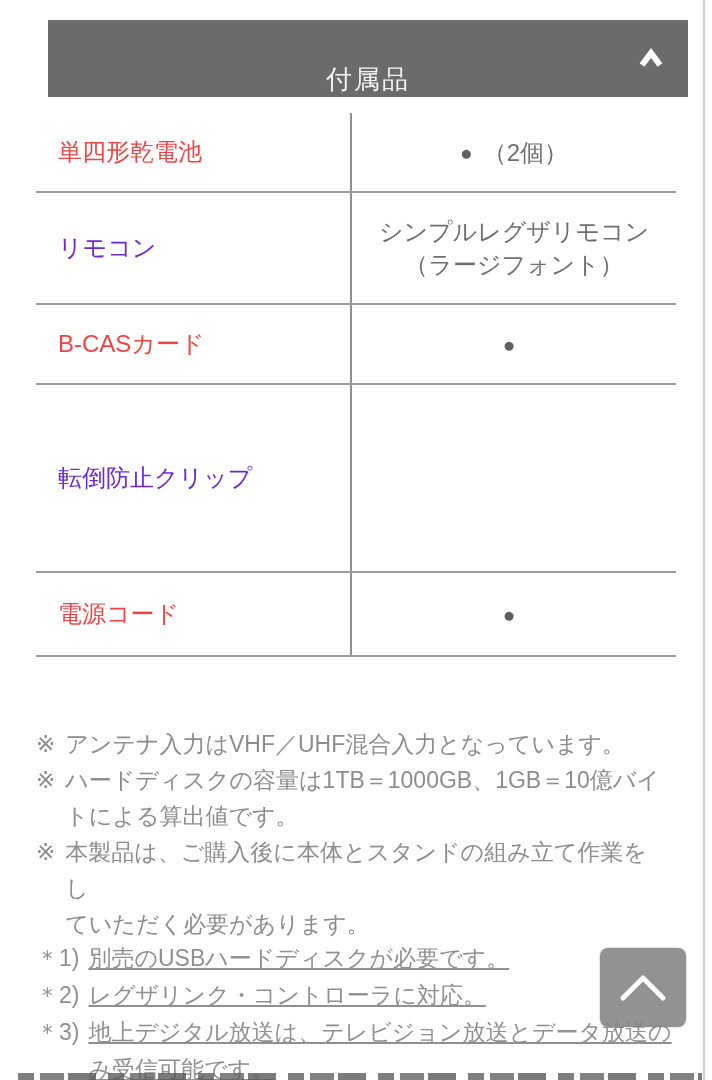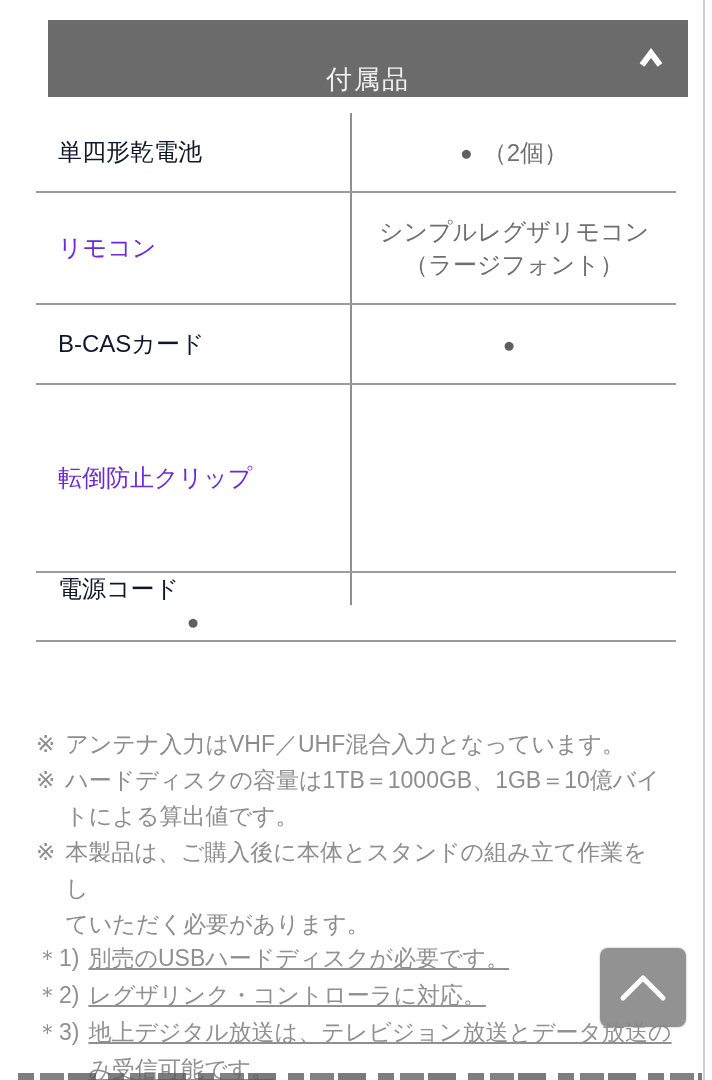--- a/index.html
+++ b/index.html
@@ -42,21 +42,21 @@
   .spec-row {
     display: flex;
     border-bottom: 2px solid #9b9b9b;
   }
   .cell-label {
     width: 316px;
     border-right: 2px solid #8f8f8f;
     display: flex; align-items: center;
     padding-left: 22px;
     font-size: 24px;
-    color: #0f172a;
+    color: #ef4444;
   }
   .cell-label.link { color: #6d28d9; cursor: pointer; }
   .cell-value {
     width: 324px;
     display: flex; align-items: center; justify-content: center;
     text-align: center;
     font-size: 24px;
     line-height: 33px;
     color: #6f6f6f;
     padding: 6px 4px;
@@ -65,21 +65,21 @@
     color: #5f5f5f;
     font-size: 21px;
     margin-right: 10px;
     line-height: 1;
   }
   .cell-value .bullet:empty { margin-right: 0; }
   .cell-value .val { white-space: pre-line; }
   .row-h-80  { height: 80px; }
   .row-h-112 { height: 112px; }
   .row-h-188 { height: 188px; }
-  .row-h-84  { height: 69px; flex-direction: column; }
+  .row-h-84  { height: 84px; }
 
   
   .notes {
     position: absolute;
     left: 36px; top: 726px; width: 632px;
     font-size: 23px;
     line-height: 36px;
     color: #8d8d8d;
   }
   .note { display: flex; align-items: flex-start; }

